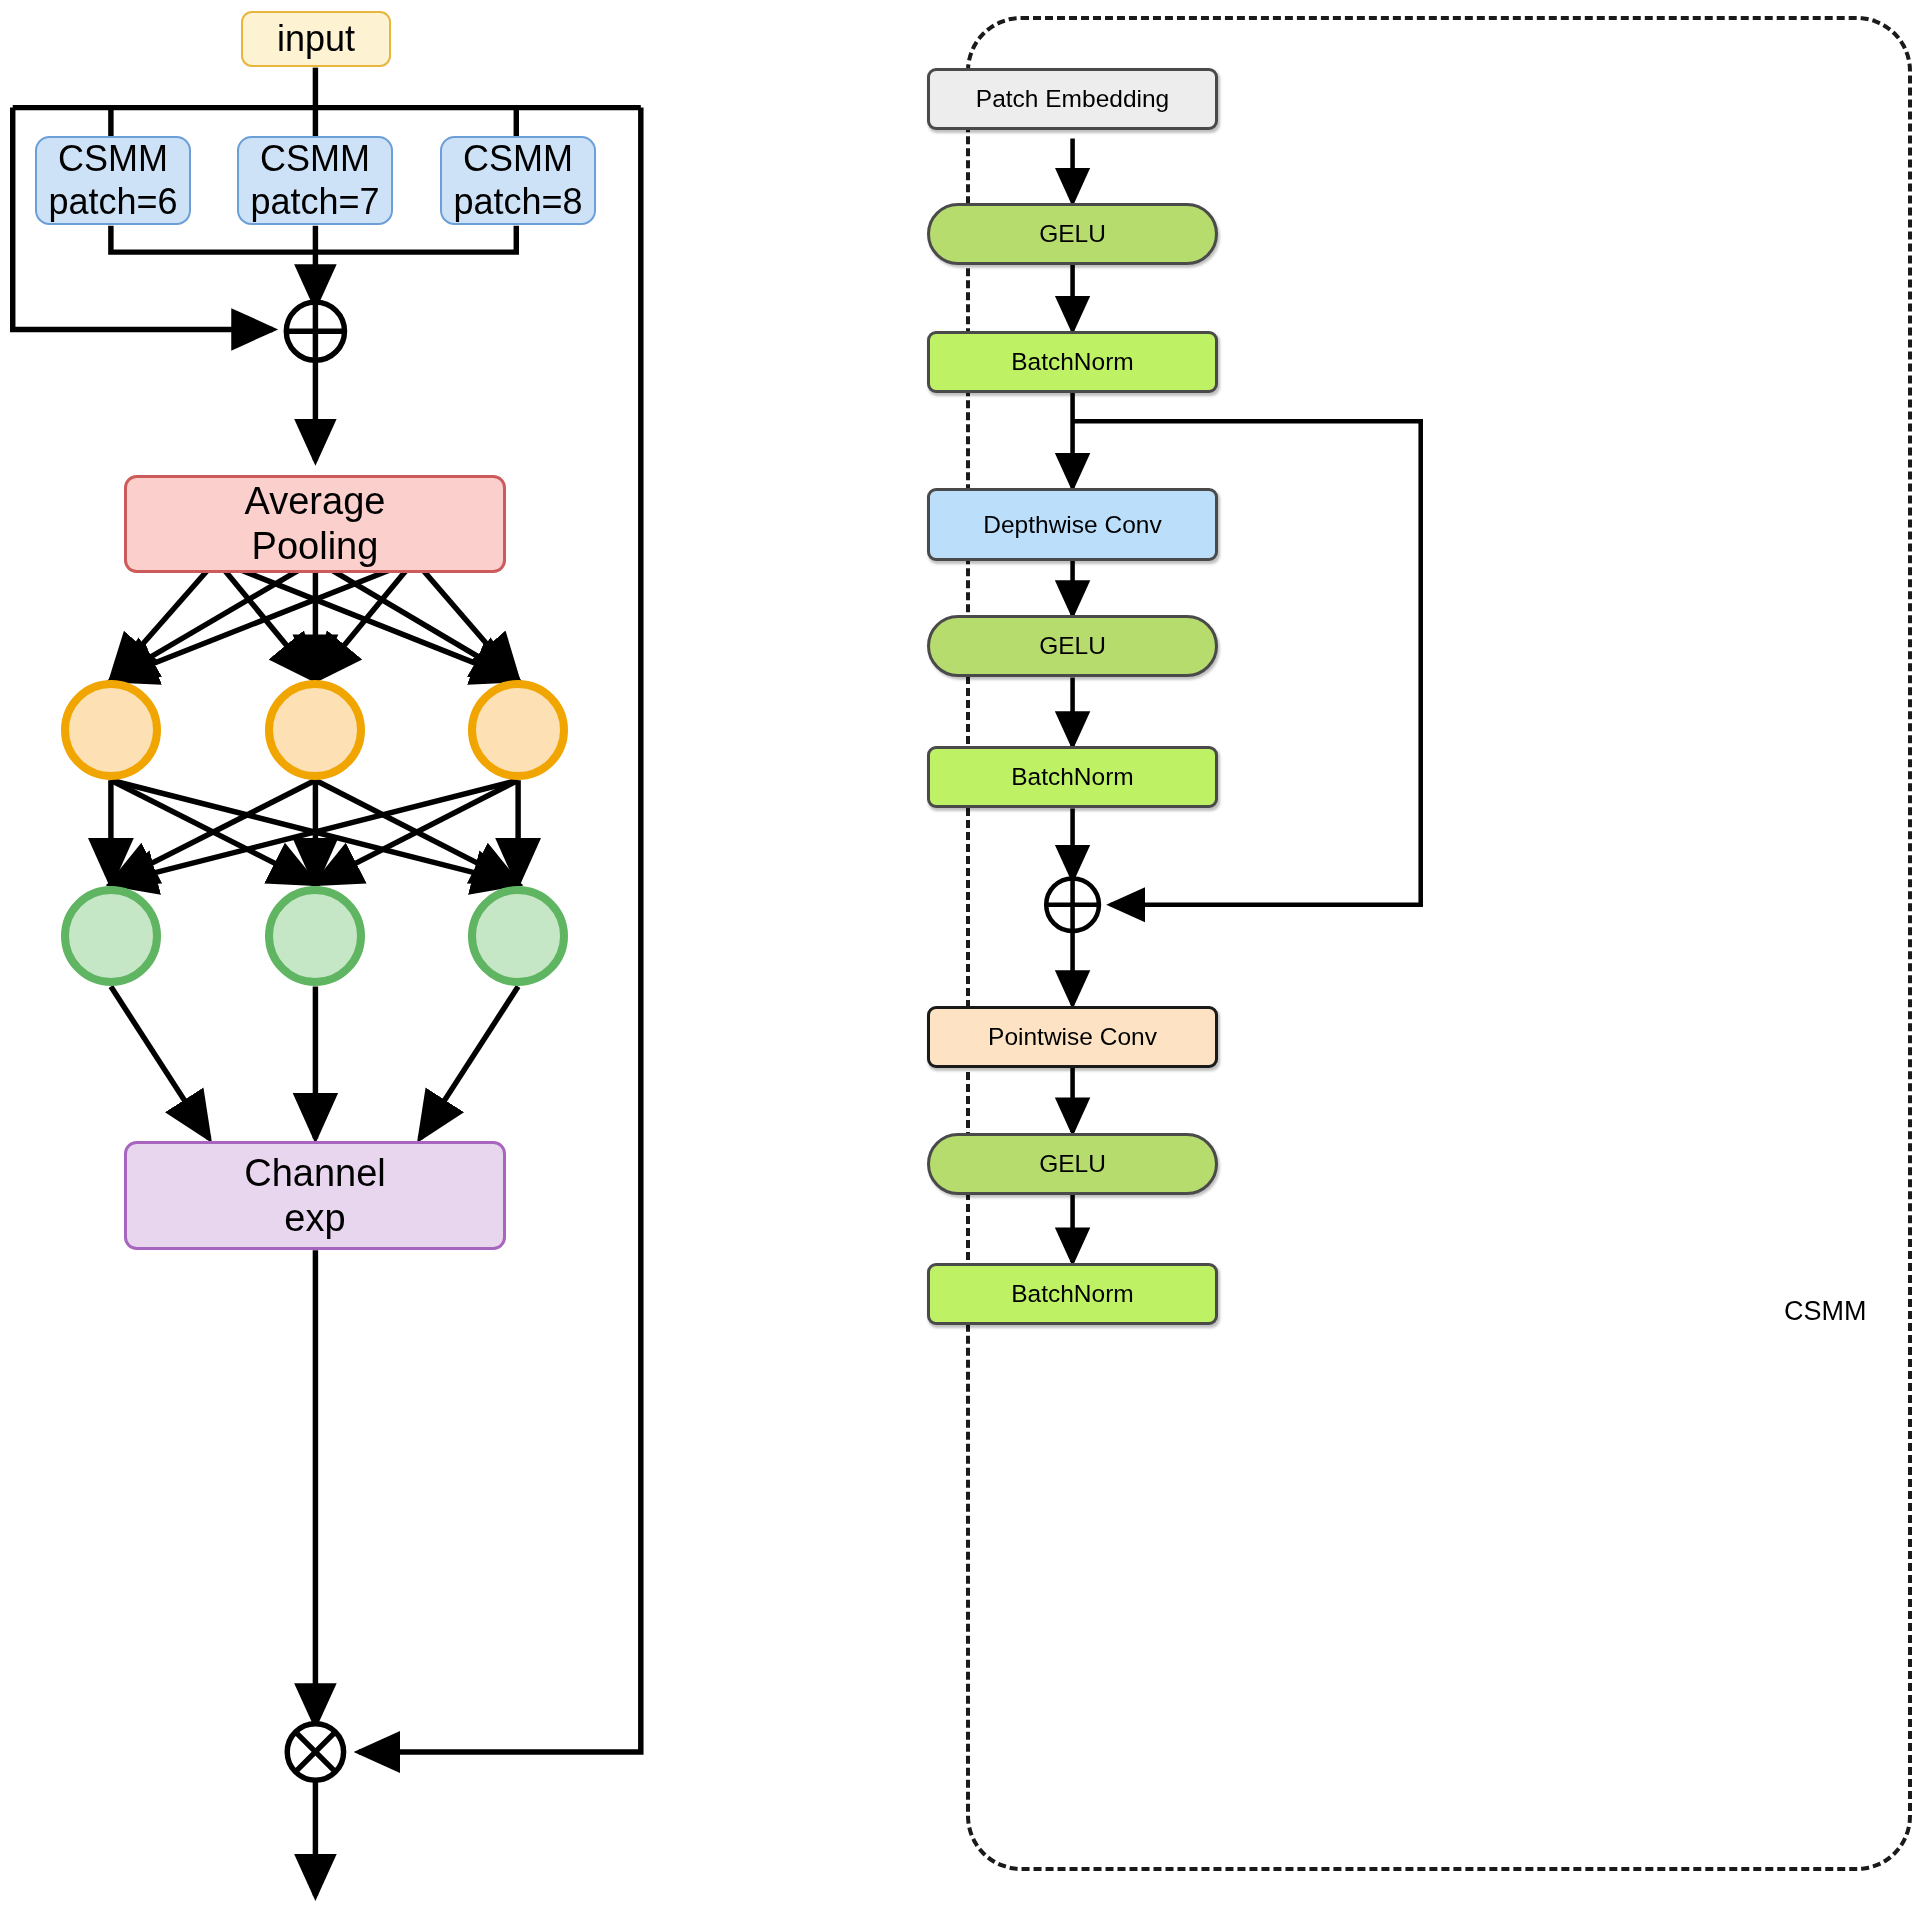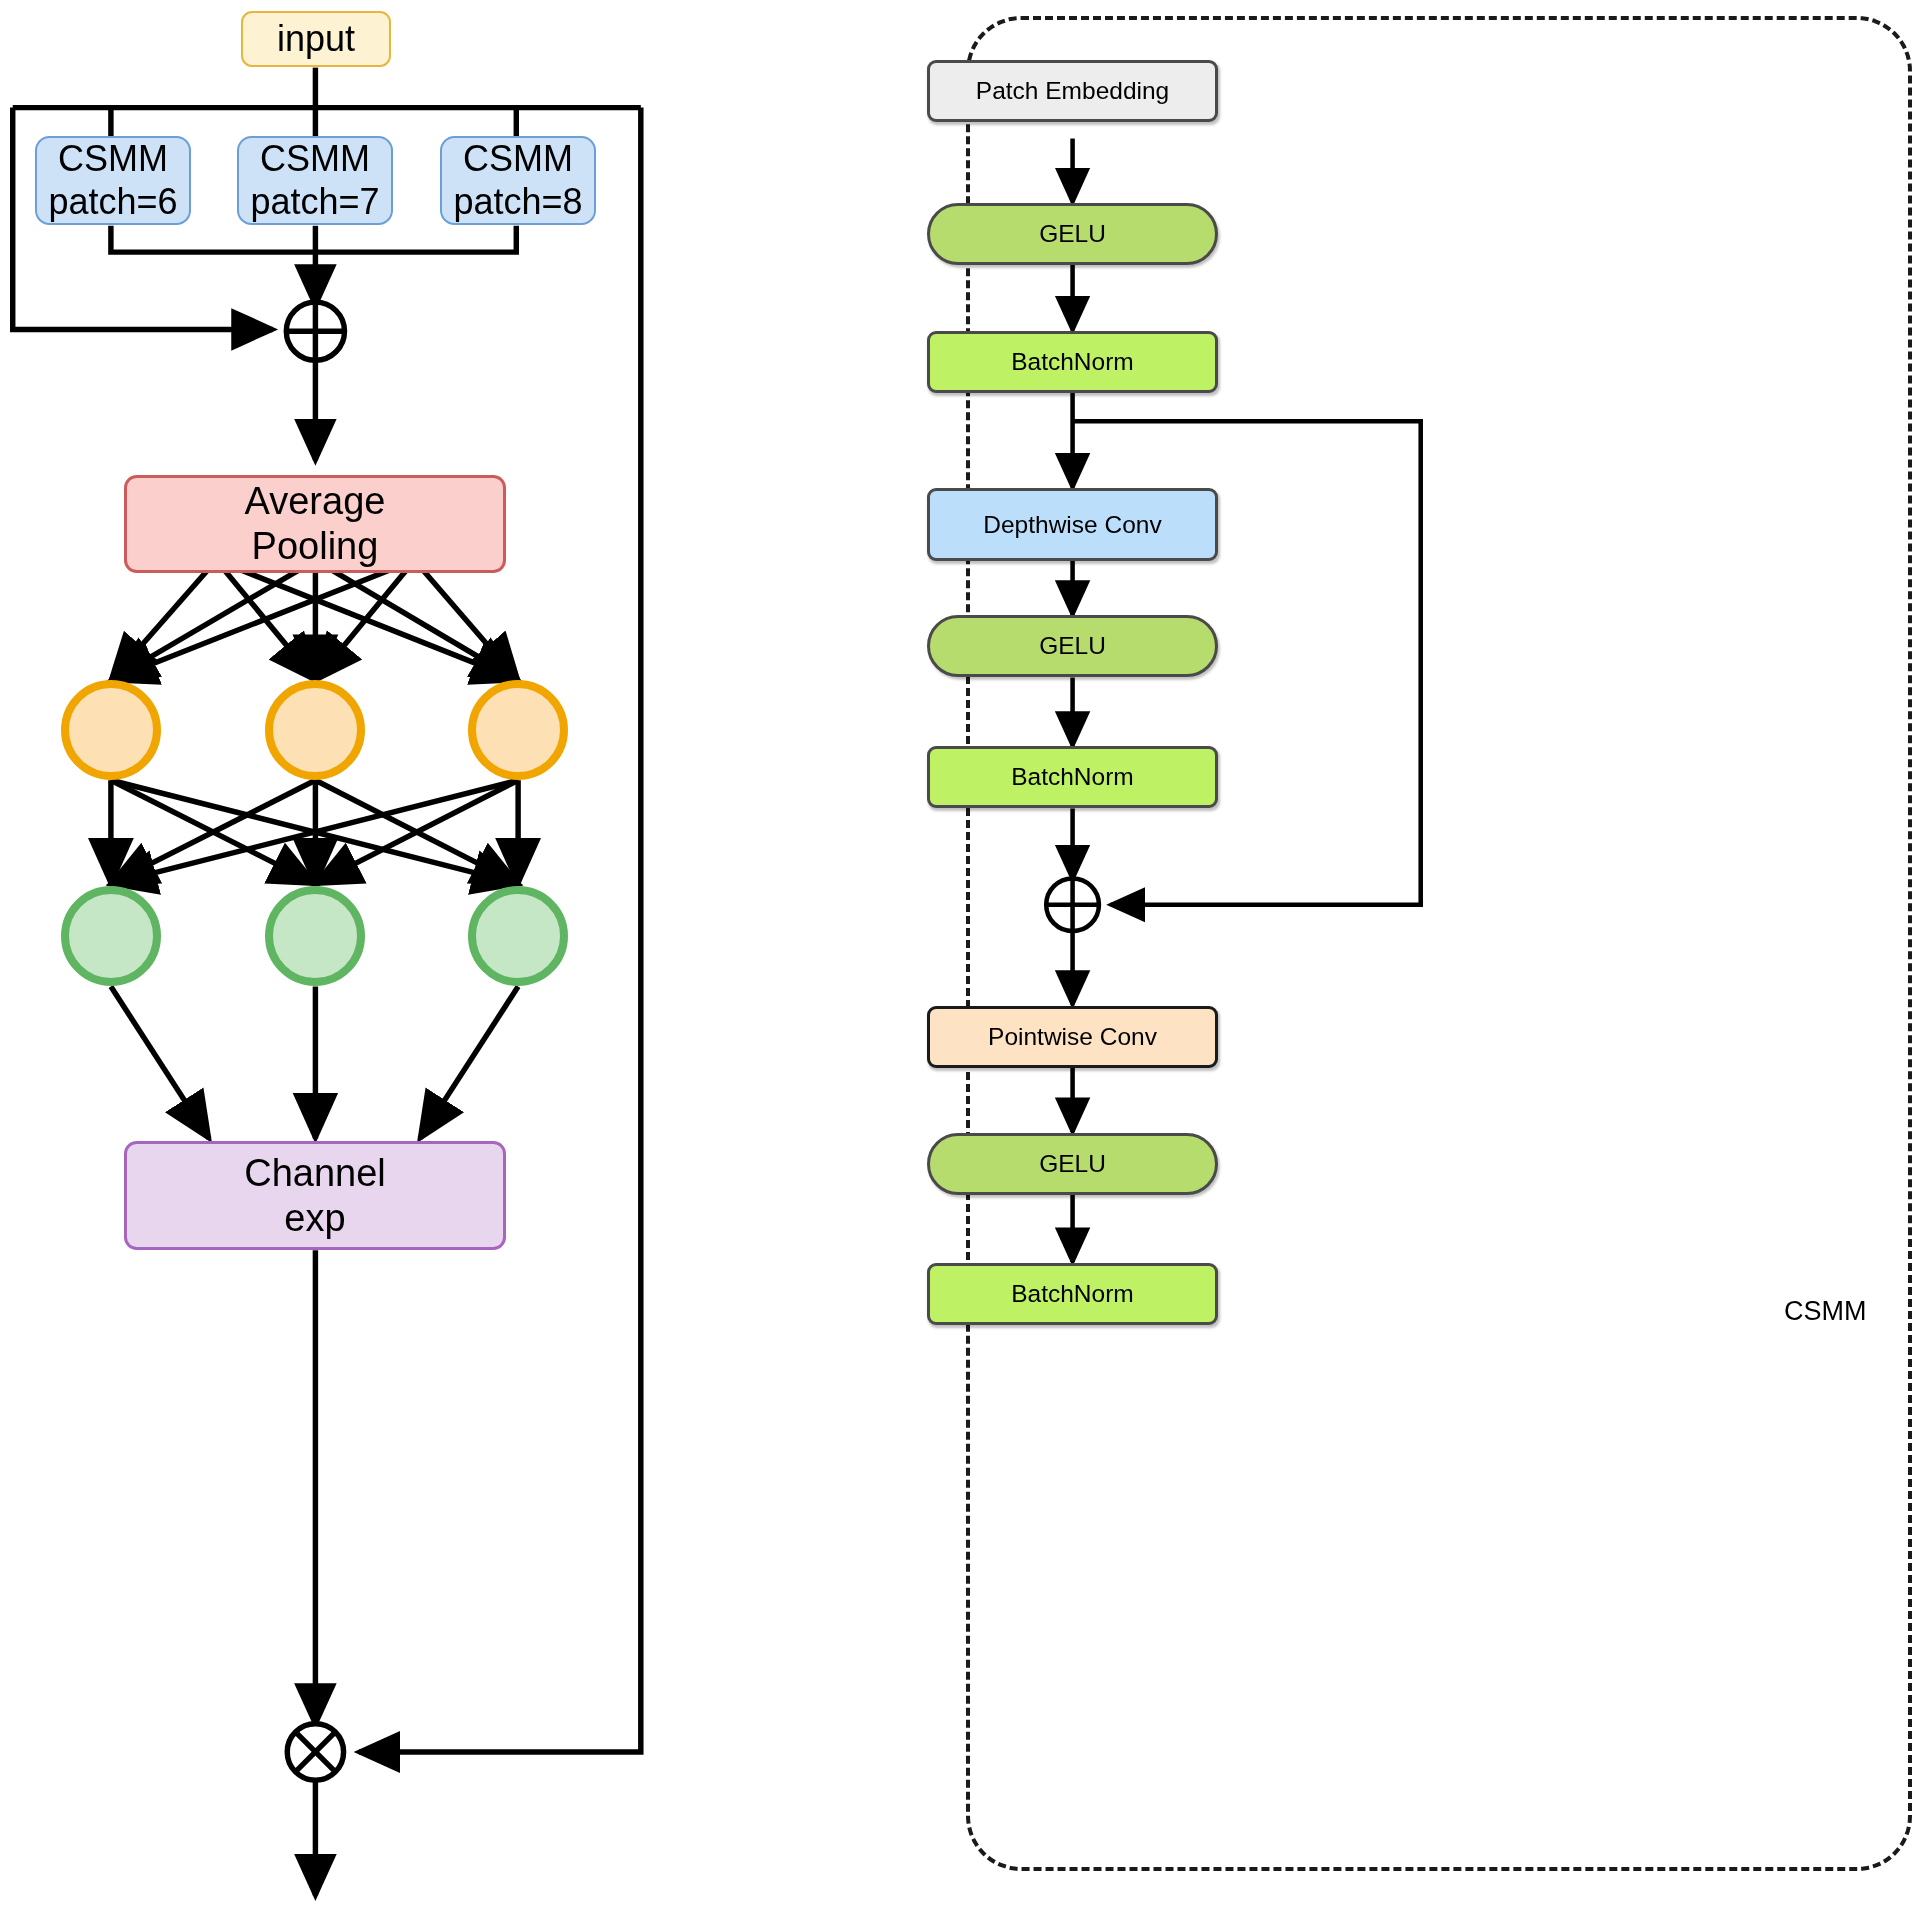--- a/index.html
+++ b/index.html
@@ -253,21 +253,21 @@
 
   <div class="node node-channel" style="left:124px; top:1141px; width:382px; height:109px; flex-direction:column;">
     <span>Channel</span>
     <span>exp</span>
   </div>
 
   <div class="op-label" style="left:287px; top:1724px; width:56px; height:56px;">⊗</div>
 
   <div class="dashed-container" style="left:966px; top:16.4px; width:946px; height:1855px;"></div>
 
-  <div class="rnode fill-gray" style="left:927px; top:60px;   width:291px; height:62px;text-align:center;">
+  <div class="rnode fill-gray" style="left:927px; top:68px;   width:291px; height:62px;text-align:center;">
     <span>Patch Embedding</span>
   </div>
 
   <div class="rnode fill-green" style="left:927px; top:203px;  width:291px; height:62px;">
     <span>GELU</span>
   </div>
 
   <div class="rnode fill-pink" style="left:927px; top:331px;  width:291px; height:62px;">
     <span>BatchNorm</span>
   </div>

